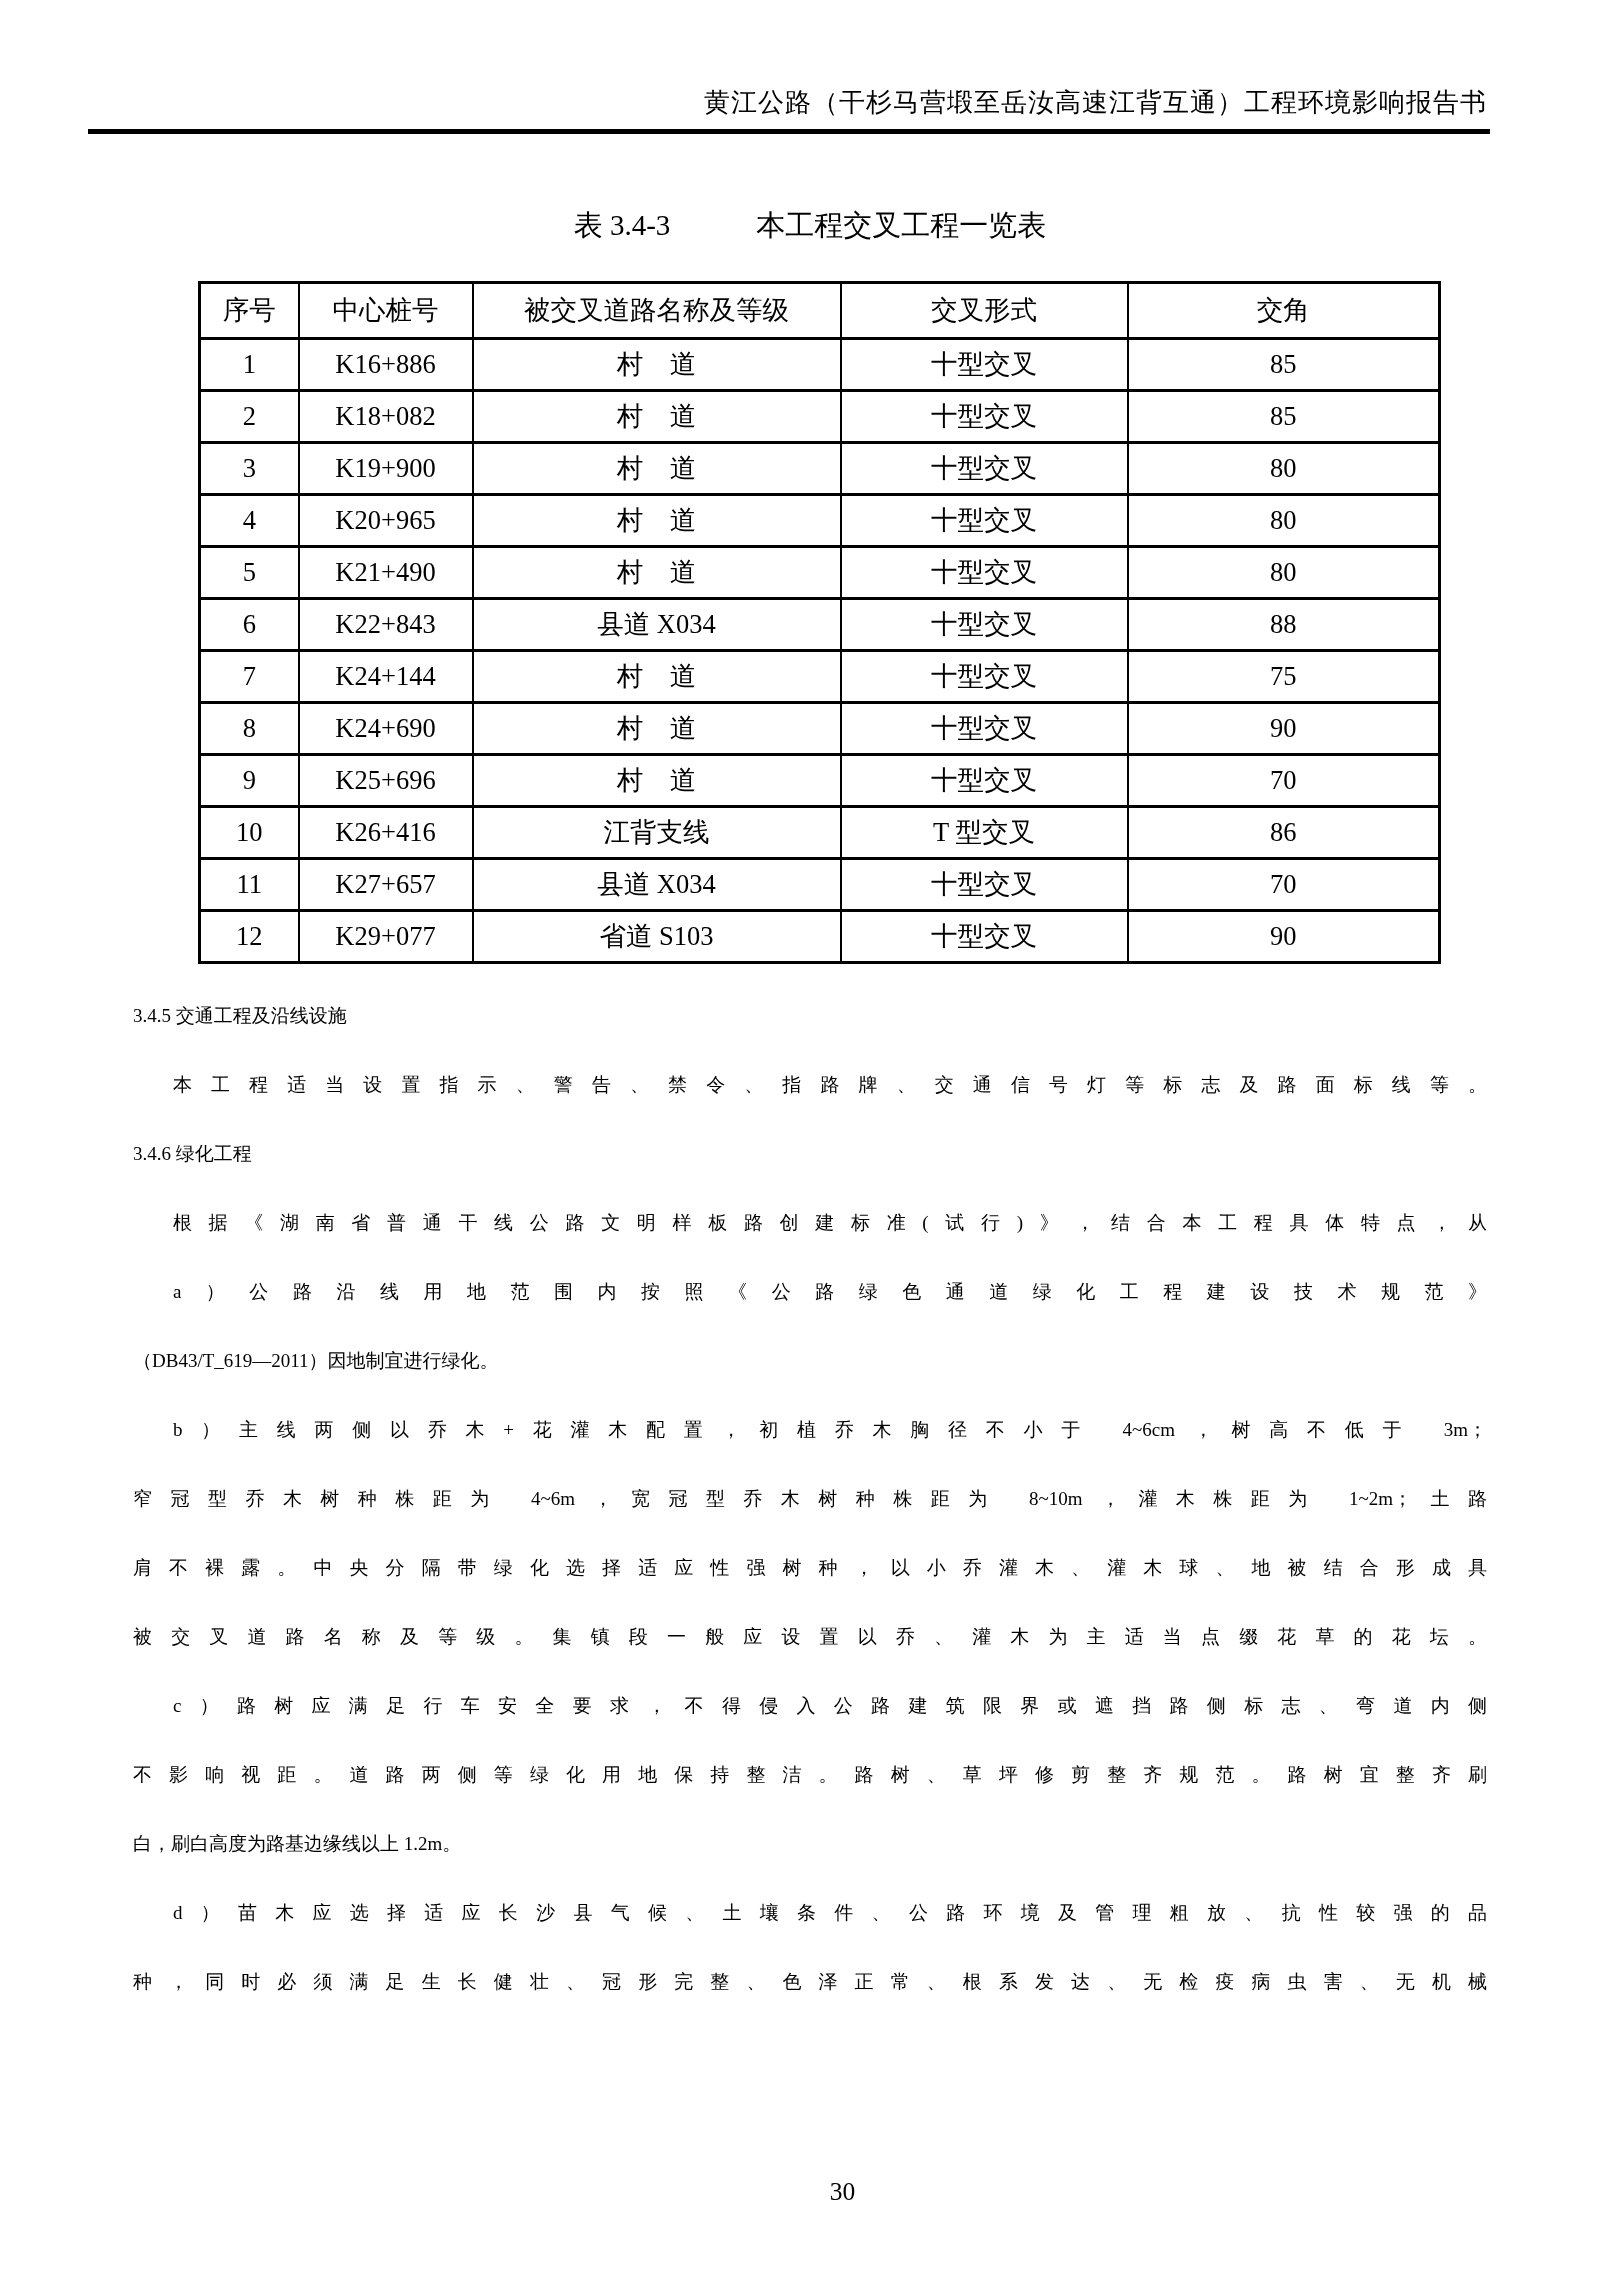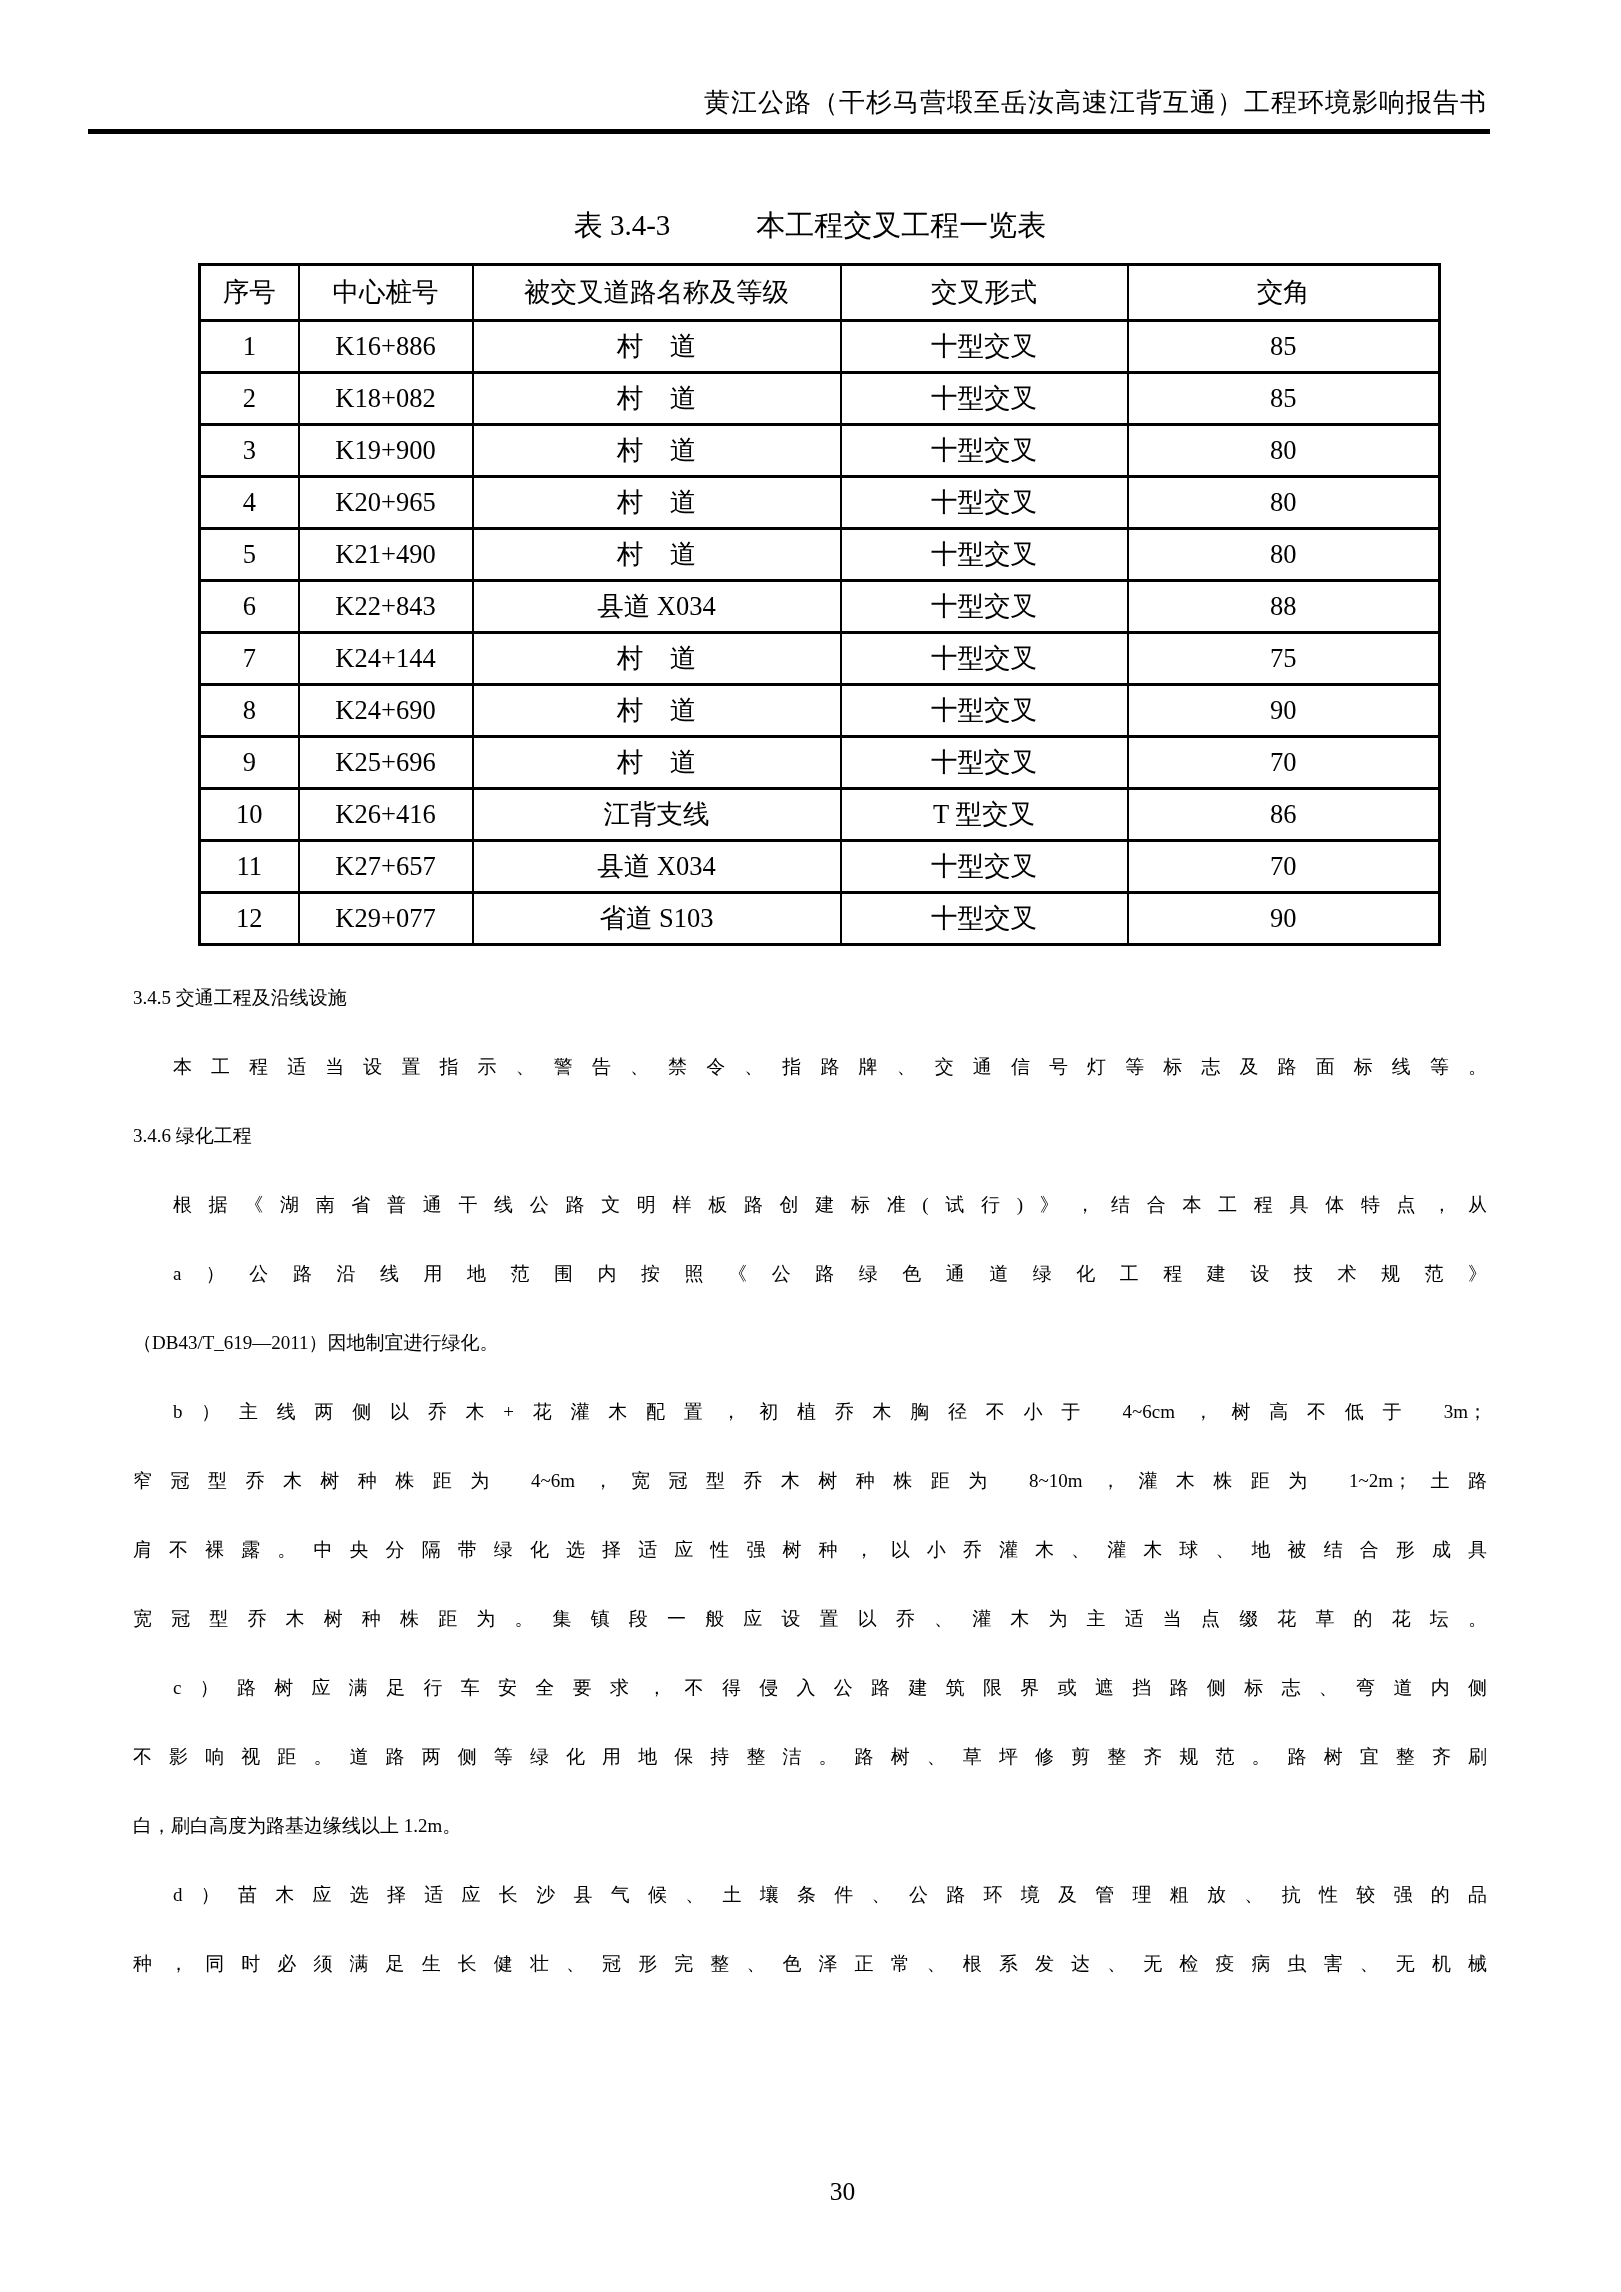--- a/index.html
+++ b/index.html
@@ -16,21 +16,21 @@
   .header-rule{
     margin:9.8px 131px 0 88px;height:4.9px;background:#000;
   }
   .table-caption{
     margin:71px 134px 0 133px;text-align:center;
     font-size:29px;font-weight:normal;line-height:41px;
   }
   .table-caption .cap-label{margin-right:86px;}
   table.crossing{
     border-collapse:collapse;table-layout:fixed;
-    margin:17px 0 0 198px;width:1240px;
+    margin:35px 0 0 198px;width:1240px;
     border:3.9px solid #000;
   }
   table.crossing th,table.crossing td{
     border-left:2px solid #000;border-right:2px solid #000;
     border-top:3.9px solid #000;border-bottom:3.9px solid #000;
     text-align:center;vertical-align:middle;
     font-size:26.5px;font-weight:normal;padding:0;
   }
   table.crossing th{height:53px;}
   table.crossing td{height:49px;}
@@ -170,21 +170,21 @@
   <div class="body-text">
     <div class="bl h">3.4.5 交通工程及沿线设施</div>
     <div class="bl ind just">本工程适当设置指示、警告、禁令、指路牌、交通信号灯等标志及路面标线等。</div>
     <div class="bl h">3.4.6 绿化工程</div>
     <div class="bl ind just">根据《湖南省普通干线公路文明样板路创建标准(试行)》，结合本工程具体特点，从</div>
     <div class="bl ind just">a）公路沿线用地范围内按照《公路绿色通道绿化工程建设技术规范》</div>
     <div class="bl">（DB43/T_619—2011）因地制宜进行绿化。</div>
     <div class="bl ind just">b）主线两侧以乔木+花灌木配置，初植乔木胸径不小于 4~6cm，树高不低于 3m；</div>
     <div class="bl just">窄冠型乔木树种株距为 4~6m，宽冠型乔木树种株距为 8~10m，灌木株距为 1~2m；土路</div>
     <div class="bl just">肩不裸露。中央分隔带绿化选择适应性强树种，以小乔灌木、灌木球、地被结合形成具</div>
-    <div class="bl just">宽冠型乔木树种株距为。集镇段一般应设置以乔、灌木为主适当点缀花草的花坛。</div>
+    <div class="bl just">被交叉道路名称及等级。集镇段一般应设置以乔、灌木为主适当点缀花草的花坛。</div>
     <div class="bl ind just">c）路树应满足行车安全要求，不得侵入公路建筑限界或遮挡路侧标志、弯道内侧</div>
     <div class="bl just">不影响视距。道路两侧等绿化用地保持整洁。路树、草坪修剪整齐规范。路树宜整齐刷</div>
     <div class="bl">白，刷白高度为路基边缘线以上 1.2m。</div>
     <div class="bl ind just">d）苗木应选择适应长沙县气候、土壤条件、公路环境及管理粗放、抗性较强的品</div>
     <div class="bl just">种，同时必须满足生长健壮、冠形完整、色泽正常、根系发达、无检疫病虫害、无机械</div>
   </div>
 
   <div class="page-footer">30</div>
 
 </div>

